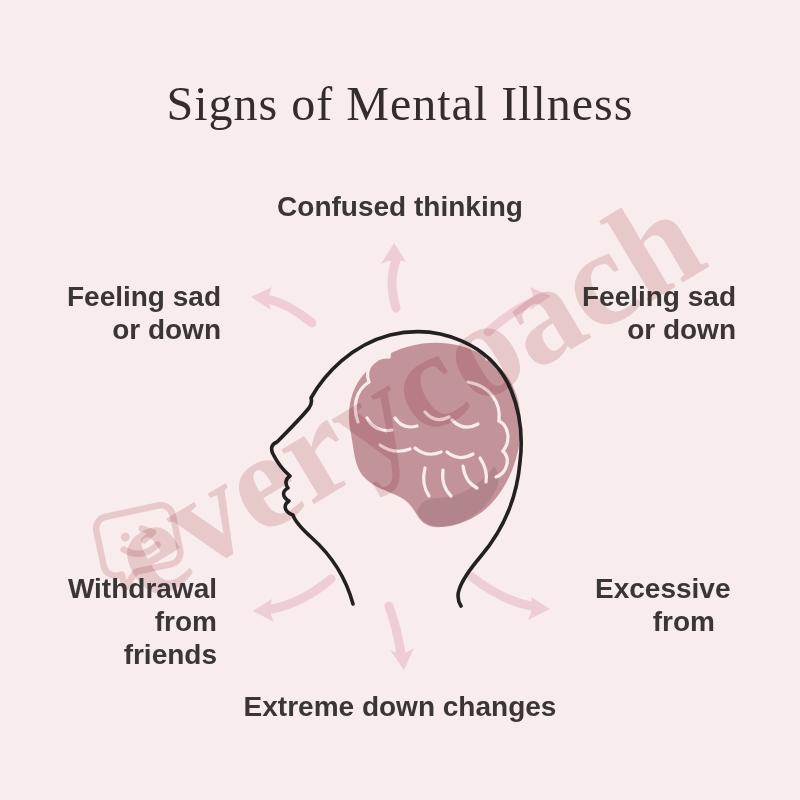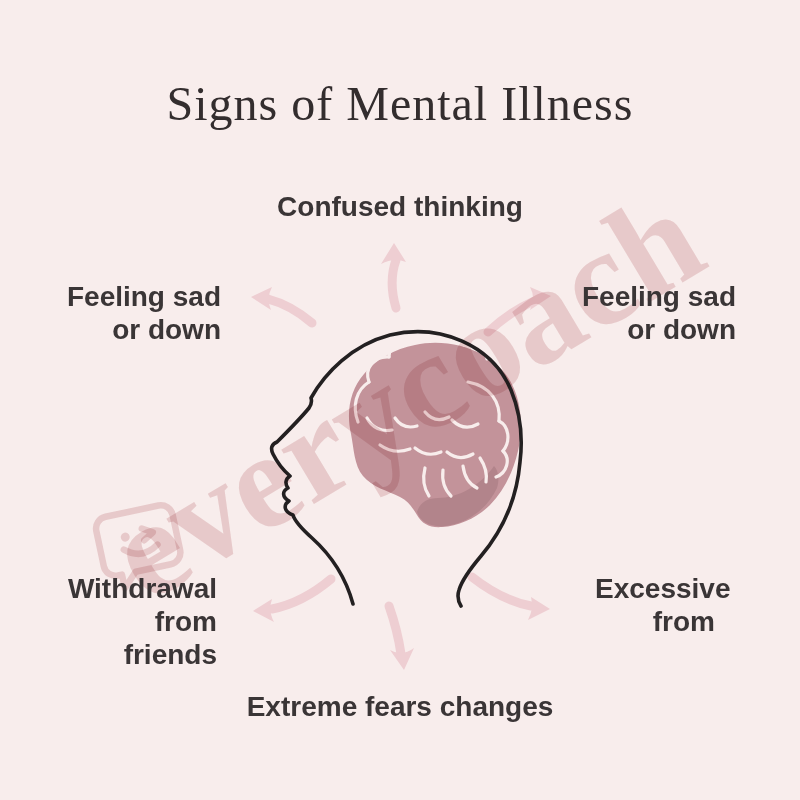--- a/index.html
+++ b/index.html
@@ -209,15 +209,15 @@
     <circle class="wm-fill" cx="32" cy="36" r="4.5"></circle>
     <path class="wm-stroke" d="M50,31 l10,6 l-10,6"></path>
     <path class="wm-stroke" d="M28,48 q16,14 34,2"></path>
   </svg>
 
   <div class="sign-label sign-top">Confused thinking</div>
   <div class="sign-label sign-left">Feeling sad or down</div>
   <div class="sign-label sign-right">Feeling sad or down</div>
   <div class="sign-label sign-bl">Withdrawal from friends</div>
   <div class="sign-label sign-br">Excessive from</div>
-  <div class="sign-label sign-bottom">Extreme fears changes</div>
+  <div class="sign-label sign-bottom">Extreme down changes</div>
 
 </div>
 
 </body></html>

